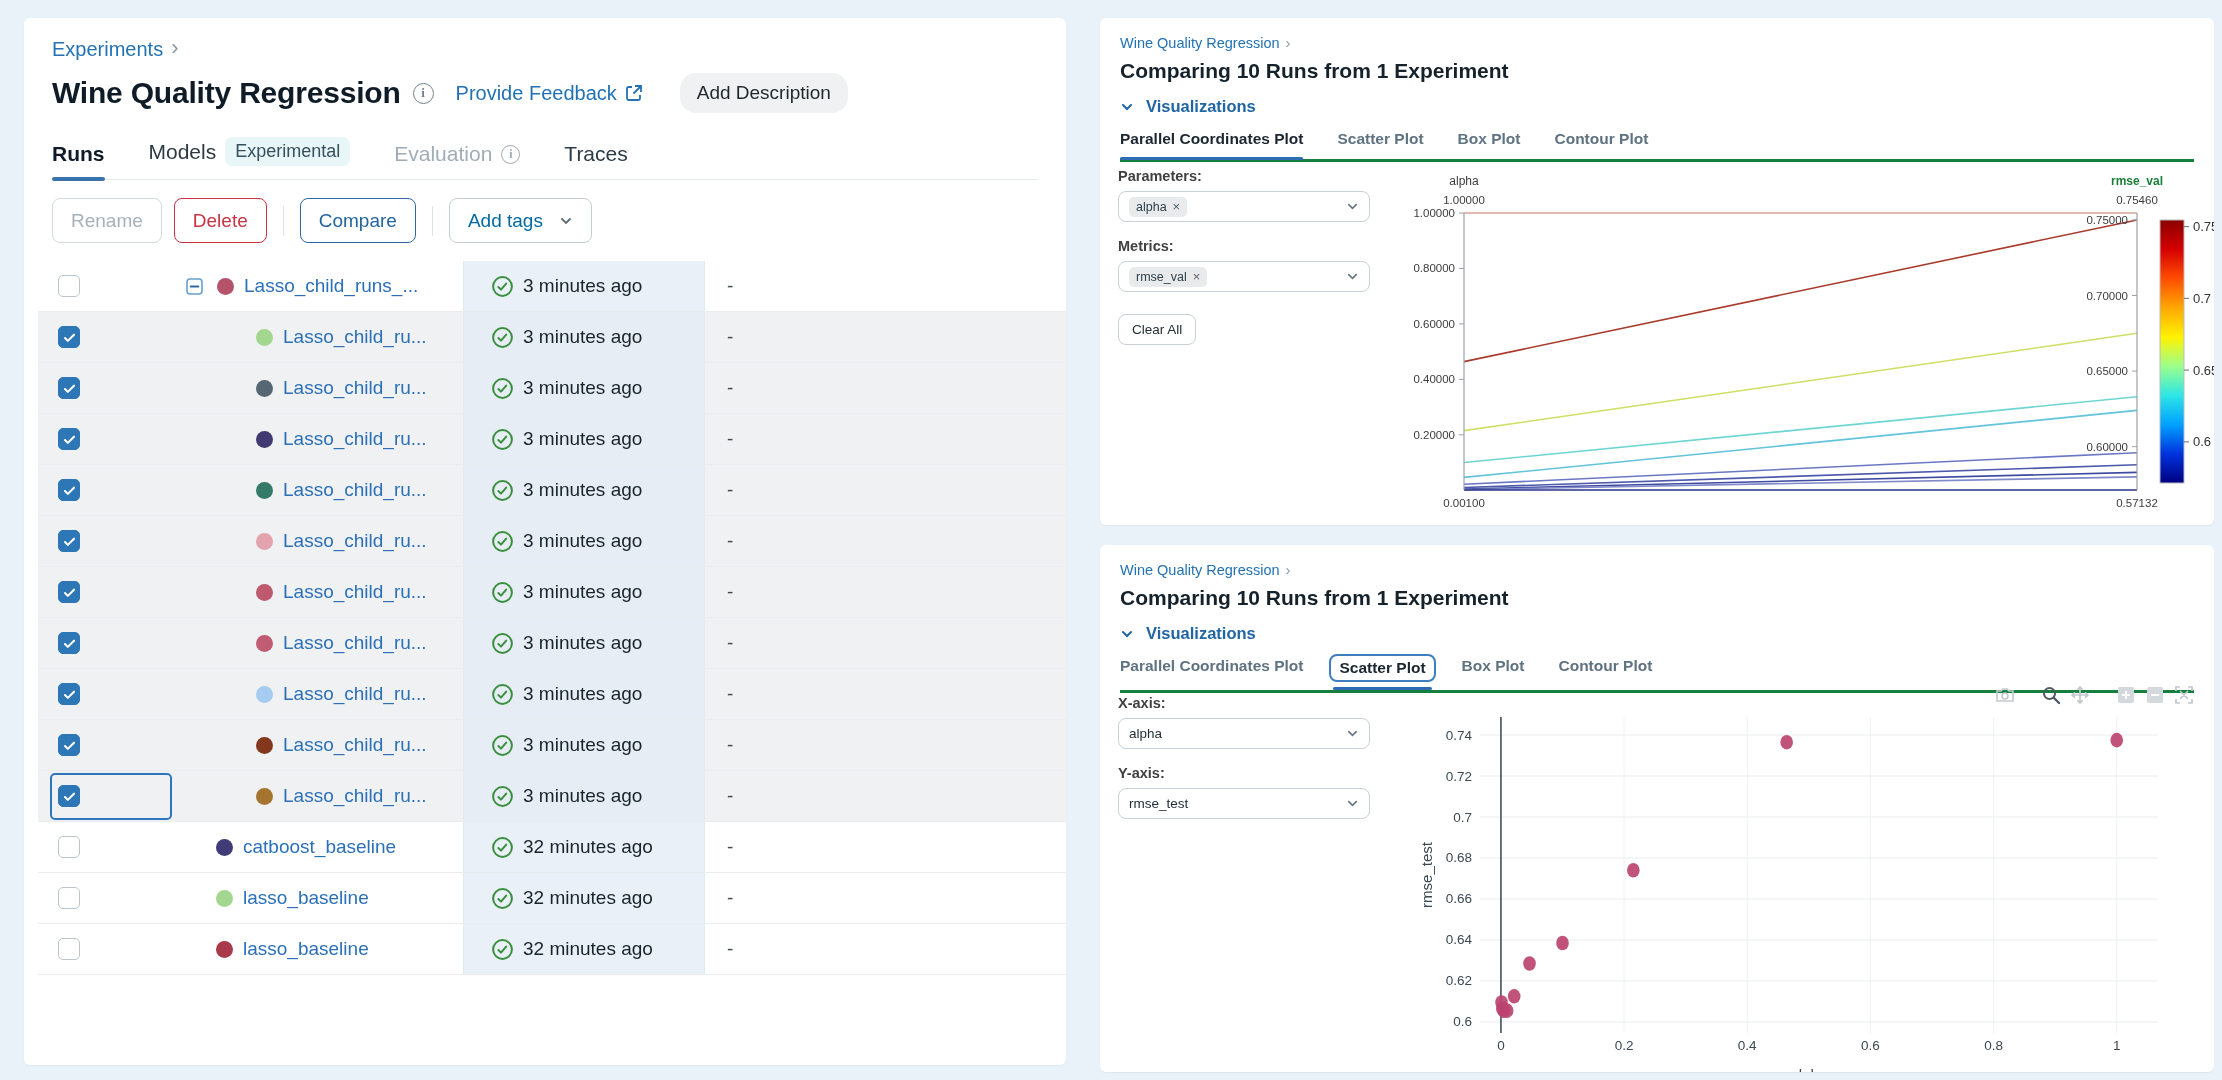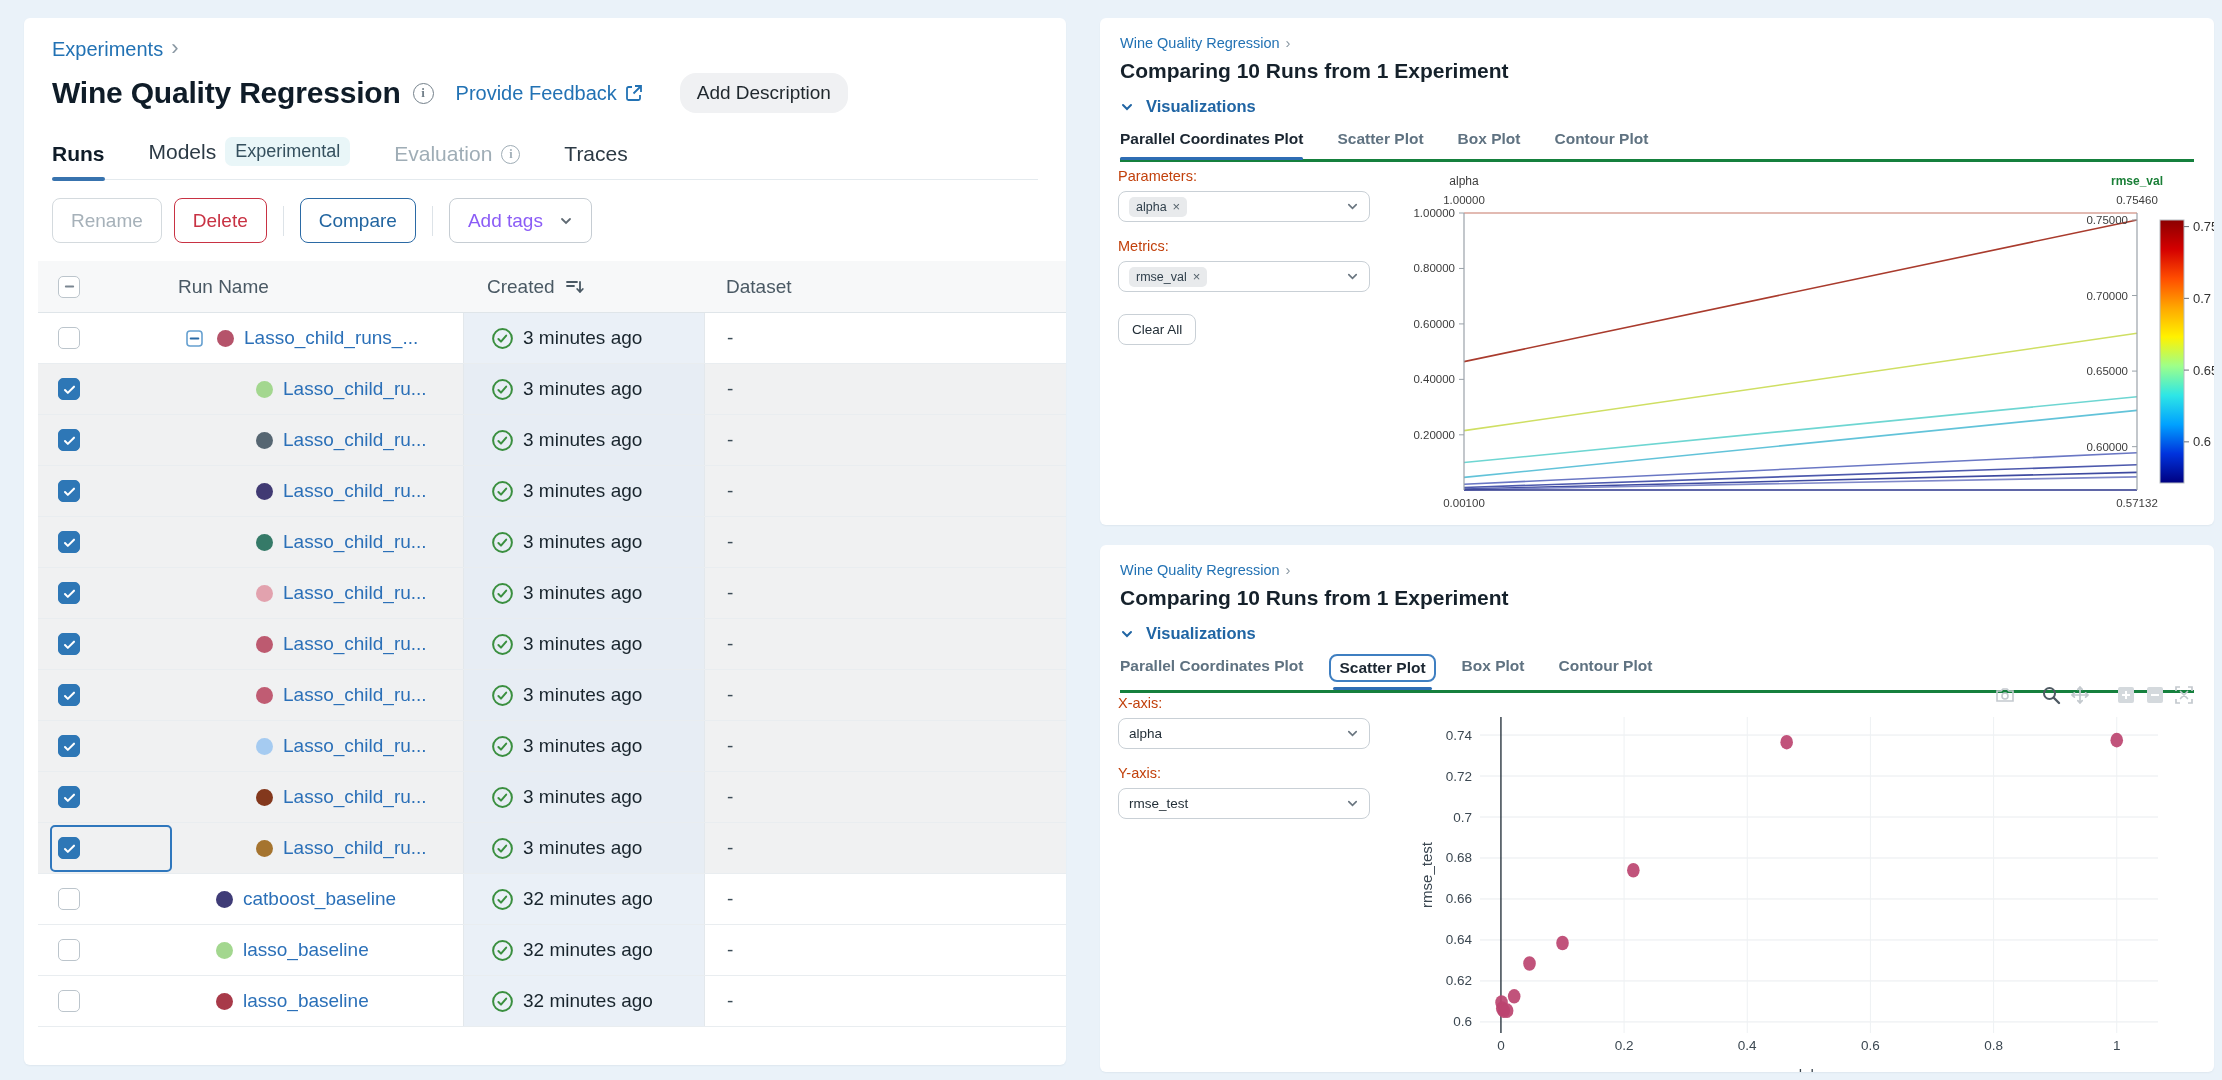--- a/index.html
+++ b/index.html
@@ -36,21 +36,21 @@
   .tab .mini-info { width:19px; height:19px; border:1.5px solid #9fadb6; border-radius:50%;
     font-size:12px; display:inline-flex; align-items:center; justify-content:center; color:#9fadb6;
     font-family:"Liberation Serif", serif; font-weight:700; }
 
   .toolbar { display:flex; align-items:center; margin-top:18px; }
   .btn { height:45px; padding:0 18px; border-radius:8px; background:#fff; font-size:19px;
     font-family:inherit; cursor:pointer; display:inline-flex; align-items:center; gap:8px; }
   .btn-rename  { border:1px solid #d4dade; color:#a6b1b9; cursor:default; }
   .btn-delete  { border:1px solid #c83243; color:#c83243; margin-left:12px; }
   .btn-compare { border:1.6px solid #2b6aa5; color:#2265a0; font-weight:500; }
-  .btn-addtags { border:1px solid #c6cdd3; color:#8b5cf6;gap:16px; }
+  .btn-addtags { border:1px solid #c6cdd3; color:#0369a1;gap:16px; }
   .vsep { width:1px; height:30px; background:#dde3e8; margin:0 16px; }
   .dd-chev { color:#5f6a73; font-size:14px; }
 
   
   .rtable { margin:18px 0 0 14px; }
   .thead, .trow { display:grid; grid-template-columns:60px 365px 241px 1fr; align-items:center; }
   .thead { height:52px; background:#f7f8f9; border-bottom:1px solid #dfe5e9; color:#4a5964;
     font-size:19px; font-weight:500; }
   .thead .h-name { padding-left:80px; }
   .thead .h-created { padding-left:24px; display:flex; align-items:center; gap:10px; }
@@ -92,21 +92,21 @@
   .rtab { position:relative; font-size:15.5px; font-weight:600; color:#5f7281; cursor:pointer; }
   .rtab.active { color:#1b2631; }
   .rtab.active.u::after { content:""; position:absolute; left:0; right:0; bottom:-12px; height:3px;
     background:#2e6db4; border-radius:2px; }
   .rtab.ringed { border:2px solid #3f7fc1; border-radius:8px; padding:3px 8px; margin:-3px -8px; }
   .rtab.ringed::after { content:""; position:absolute; left:2px; right:2px; bottom:-10px; height:3px;
     background:#2e6db4; border-radius:2px; }
 
   .ctrl { position:absolute; left:18px; width:252px; }
   #pc-controls { top:150px; } #sc-controls { top:150px; }
-  .ctrl-label { font-size:14.5px; font-weight:400; color:#c2410c; margin-bottom:7px; }
+  .ctrl-label { font-size:14.5px; font-weight:700; color:#404040; margin-bottom:7px; }
   .select { width:252px; height:31px; border:1px solid #c9d0d6; border-radius:8px; background:#fff;
     display:flex; align-items:center; padding:0 10px; cursor:pointer; margin-bottom:16px; }
   .select .grow { flex:1; }
   .chip { background:#e8eaec; border-radius:5px; font-size:12.5px; color:#30404c; padding:3px 7px;
     display:inline-flex; align-items:center; gap:6px; }
   .chip .x { color:#55626b; font-size:13px; cursor:pointer; line-height:1; }
   .sel-text { font-size:13.5px; color:#232f38; }
   .btn-clear { border:1px solid #c9d0d6; border-radius:8px; background:#fff; font-size:13.5px;
     color:#232f38; padding:7px 13px; cursor:pointer; font-family:inherit; margin-top:6px; }
 
@@ -166,38 +166,20 @@
       <button class="btn btn-addtags">
         <span>Add tags</span>
         <svg class="dd-chev" width="14" height="14" viewBox="0 0 14 14">
           <path d="M3 5l4 4 4-4" fill="none" stroke="#5f6a73" stroke-width="1.8" stroke-linecap="round"></path>
         </svg>
       </button>
     </div>
   </div>
 
   <div class="rtable">
-    <div class="thead">
-      <div class="cell c-check">
-        <span class="cb ind">
-          <svg viewBox="0 0 14 14">
-              <path d="M3 7h8" stroke="#7a8691" stroke-width="2" stroke-linecap="round"></path>
-            </svg>
-        </span>
-      </div>
-      <div class="h-name">Run Name</div>
-      <div class="h-created">
-        <span>Created</span>
-        <svg width="20" height="20" viewBox="0 0 20 20">
-          <path d="M2 5h10M2 9h7" stroke="#4a5964" stroke-width="1.8" stroke-linecap="round"></path>
-          <path d="M15 5v10M15 15l-2.8-3M15 15l2.8-3" fill="none" stroke="#4a5964" stroke-width="1.8" stroke-linecap="round" stroke-linejoin="round"></path>
-        </svg>
-      </div>
-      <div class="h-dataset">Dataset</div>
-    </div>
     <div id="runs-body">
         <div class="trow">
           <div class="cell c-check">
             <span class="cb"></span>
           </div>
           <div class="cell c-name t-parent">
             <span class="exp">
               <svg viewBox="0 0 17 17">
                 <rect x="1" y="1" width="15" height="15" rx="3" fill="#fff" stroke="#66a0d0" stroke-width="1.6"></rect>
                 <path d="M4.6 8.5h7.8" stroke="#2a6aa5" stroke-width="1.8" stroke-linecap="round"></path>

